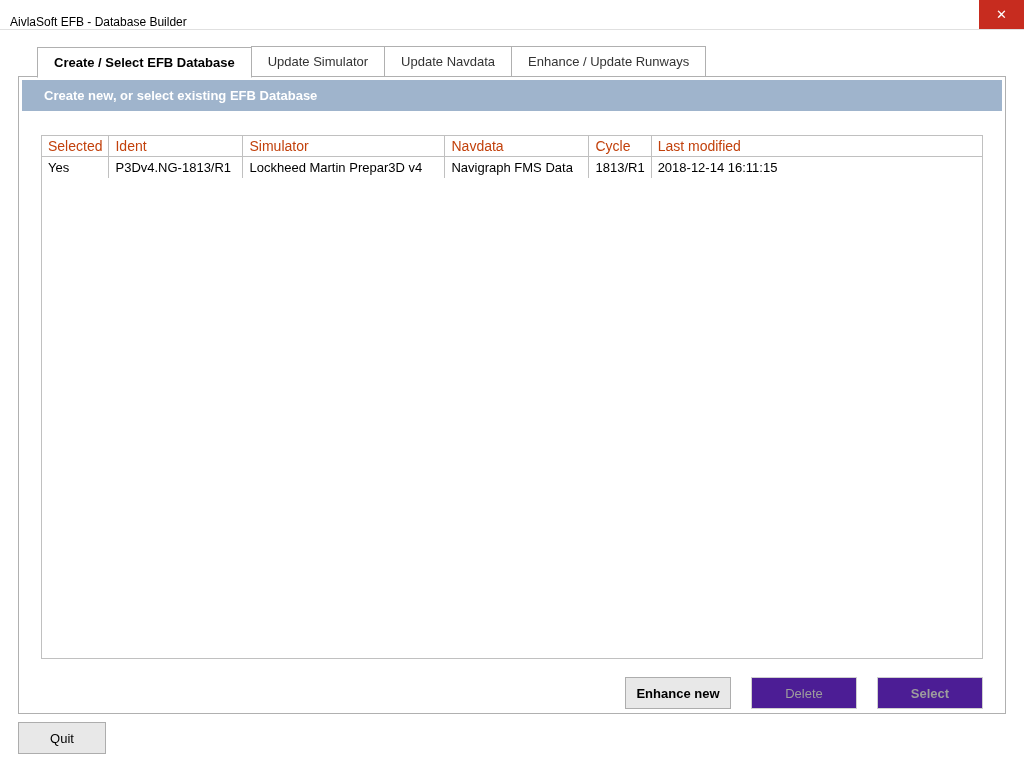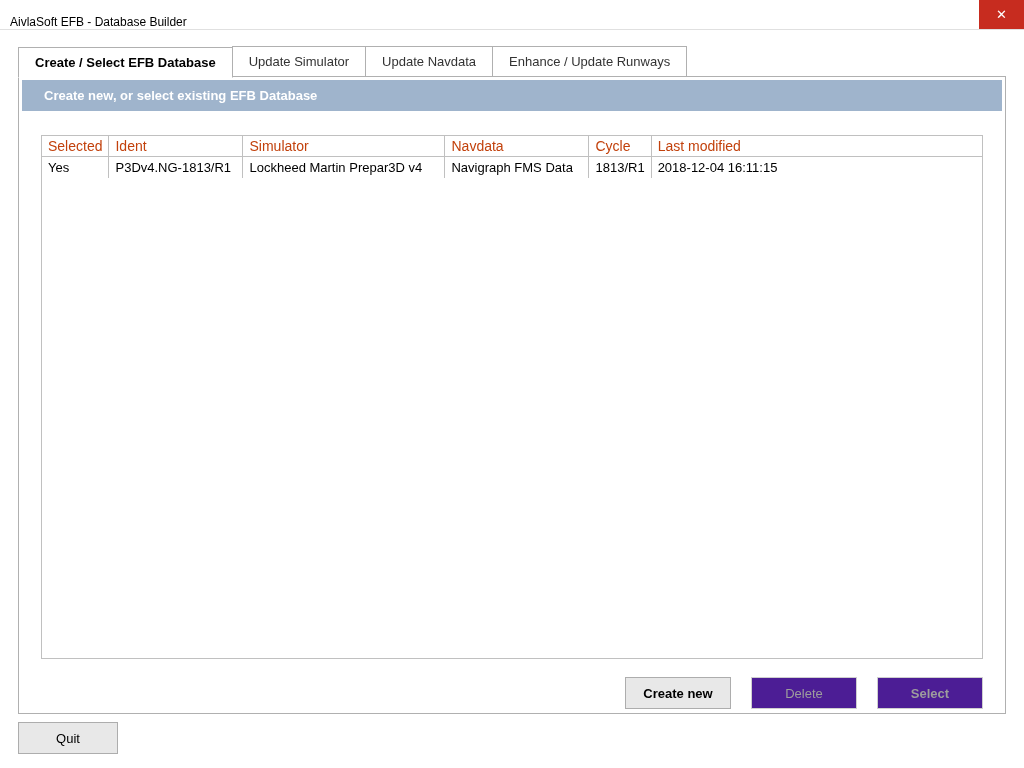--- a/index.html
+++ b/index.html
@@ -48,20 +48,21 @@
     .content {
       flex: 1;
       padding: 16px 18px 14px 18px;
       display: flex;
       flex-direction: column;
     }
     .tabs {
       display: flex;
       position: relative;
       z-index: 2;
+      margin-left: 19px;
     }
     .tab {
       padding: 7px 16px;
       border: 1px solid #b0b0b0;
       border-bottom: none;
       background: #ffffff;
       font-size: 13px;
       color: #333;
       margin-right: -1px;
       cursor: pointer;
@@ -154,21 +155,21 @@
       color: #9d9d9d;
       cursor: default;
       border-color: #cfcfcf;
       background: #4c1d95;
     }
     .footer-row {
       margin-top: 8px;
       display: flex;
     }
     .footer-row .btn {
-      width: 100px;
+      width: 88px;
     }
   </style>
 </head>
 <body>
 
 <div class="titlebar">
   <div class="titlebar-title">AivlaSoft EFB - Database Builder</div>
   <div class="titlebar-controls">
     <div class="close-btn">
       <span>✕</span>
@@ -216,29 +217,29 @@
             <th>Last modified</th>
           </tr>
         </thead>
         <tbody>
           <tr>
             <td>Yes</td>
             <td>P3Dv4.NG-1813/R1</td>
             <td>Lockheed Martin Prepar3D v4</td>
             <td>Navigraph FMS Data</td>
             <td>1813/R1</td>
-            <td>2018-12-04 16:11:15</td>
+            <td>2018-12-14 16:11:15</td>
           </tr>
         </tbody>
       </table>
       <div class="table-body-space"></div>
     </div>
 
     <div class="action-row">
-      <button class="btn bold">Create new</button>
+      <button class="btn bold">Enhance new</button>
       <button class="btn disabled" disabled="">Delete</button>
       <button class="btn bold disabled" disabled="">Select</button>
     </div>
   </div>
 
   <div class="footer-row">
     <button class="btn">Quit</button>
   </div>
 
 </div>

